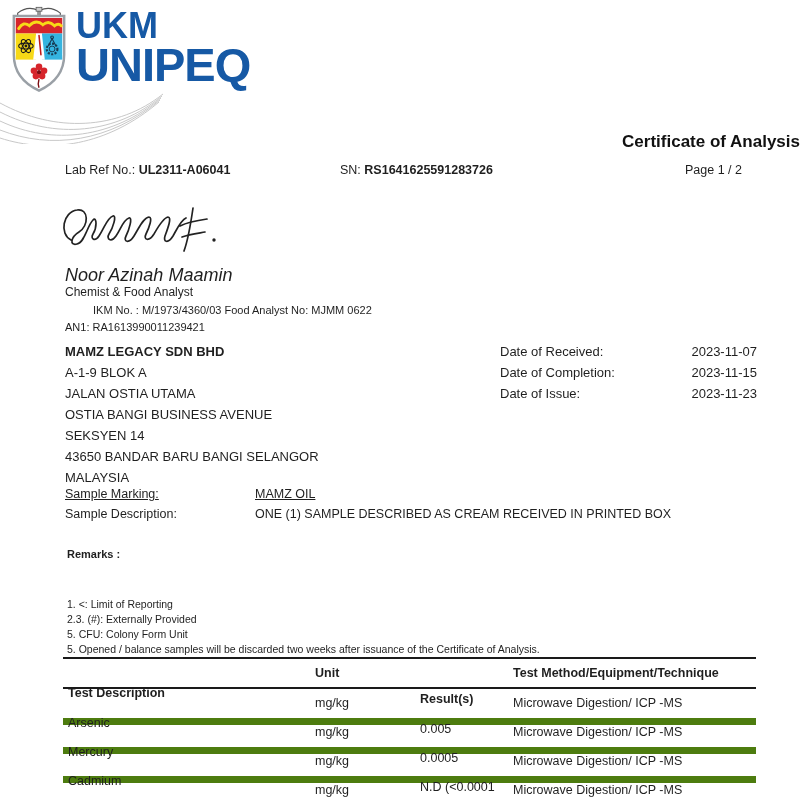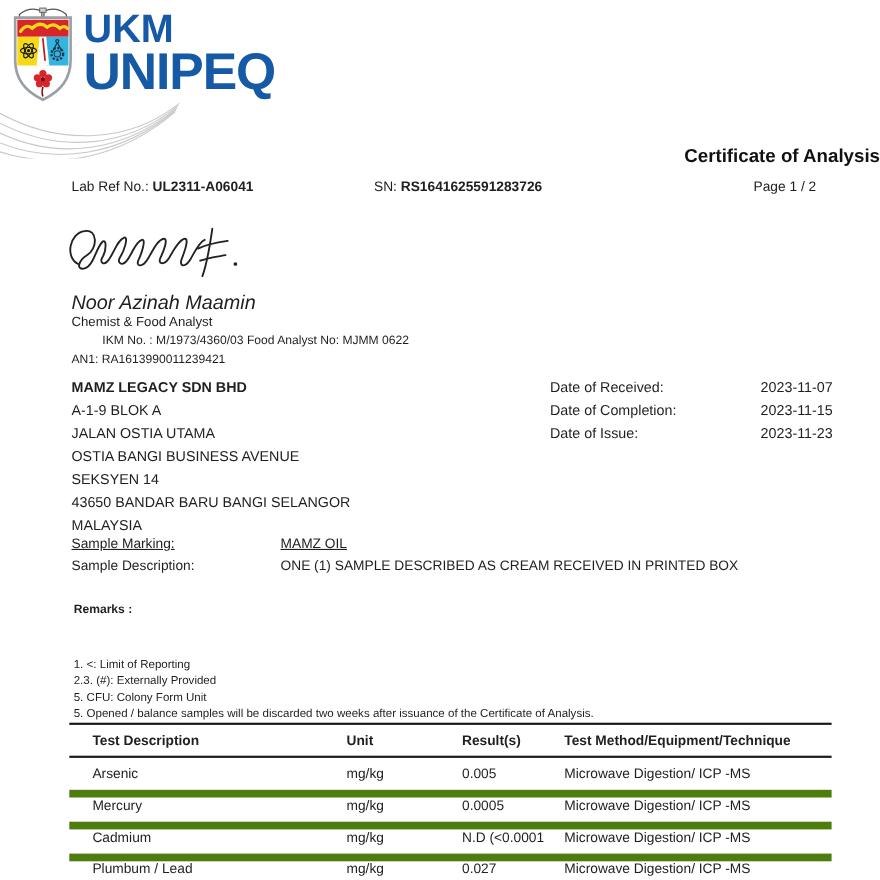--- a/index.html
+++ b/index.html
@@ -43,23 +43,23 @@
   .remarks-head{left:67px;top:548px;font-size:11px;font-weight:bold;}
   .remarks{left:67px;top:563px;font-size:10.5px;line-height:15px;margin-top:34px;}
   
   .rtable{left:63px;top:657px;width:693px;height:143px;}
   .tline{position:absolute;left:0;width:693px;height:2px;background:#1a1a1a;}
   .tline.top{top:0;}
   .tline.mid{top:30px;}
   .t-header{position:absolute;left:0;top:2px;width:693px;height:28px;line-height:28px;font-weight:bold;font-size:12.5px;}
   .t-row{position:absolute;left:0;width:693px;height:29px;line-height:29px;font-size:12.5px;border-bottom:7px solid #4d7c0f;}
   .t-row.last{border-bottom:none;}
-  .c1{position:absolute;left:21px;}
+  .c1{position:absolute;left:5px;margin-top:20px;}
   .c2{position:absolute;left:252px;}
-  .c3{position:absolute;left:357px;}
+  .c3{position:absolute;left:357px;margin-top:26px;}
   .c4{position:absolute;left:450px;}
 </style>
 </head>
 <body>
 
 <div class="page">
 
   <svg class="abs crest" viewBox="0 0 64 94" xmlns="http://www.w3.org/2000/svg">
 
     <path d="M10,11 Q20,3 31,8 L31,14 L10,15 Z" fill="#ffffff" stroke="#555" stroke-width="1.2"></path>

